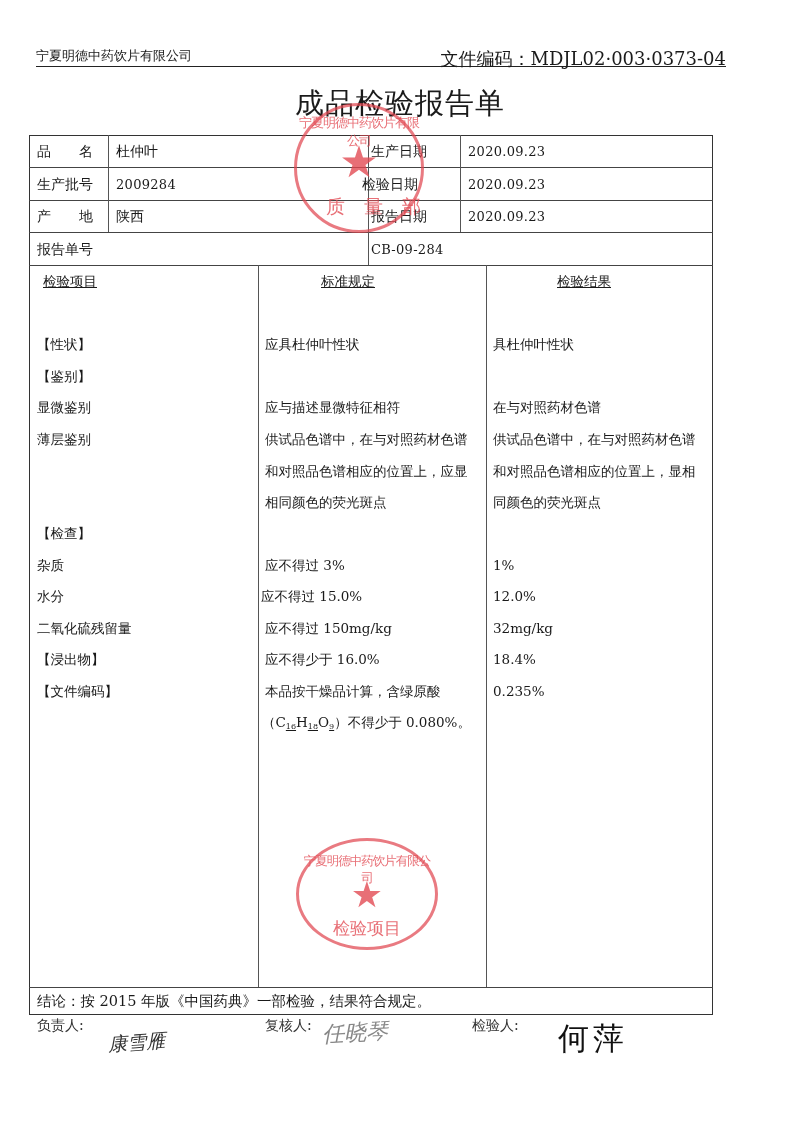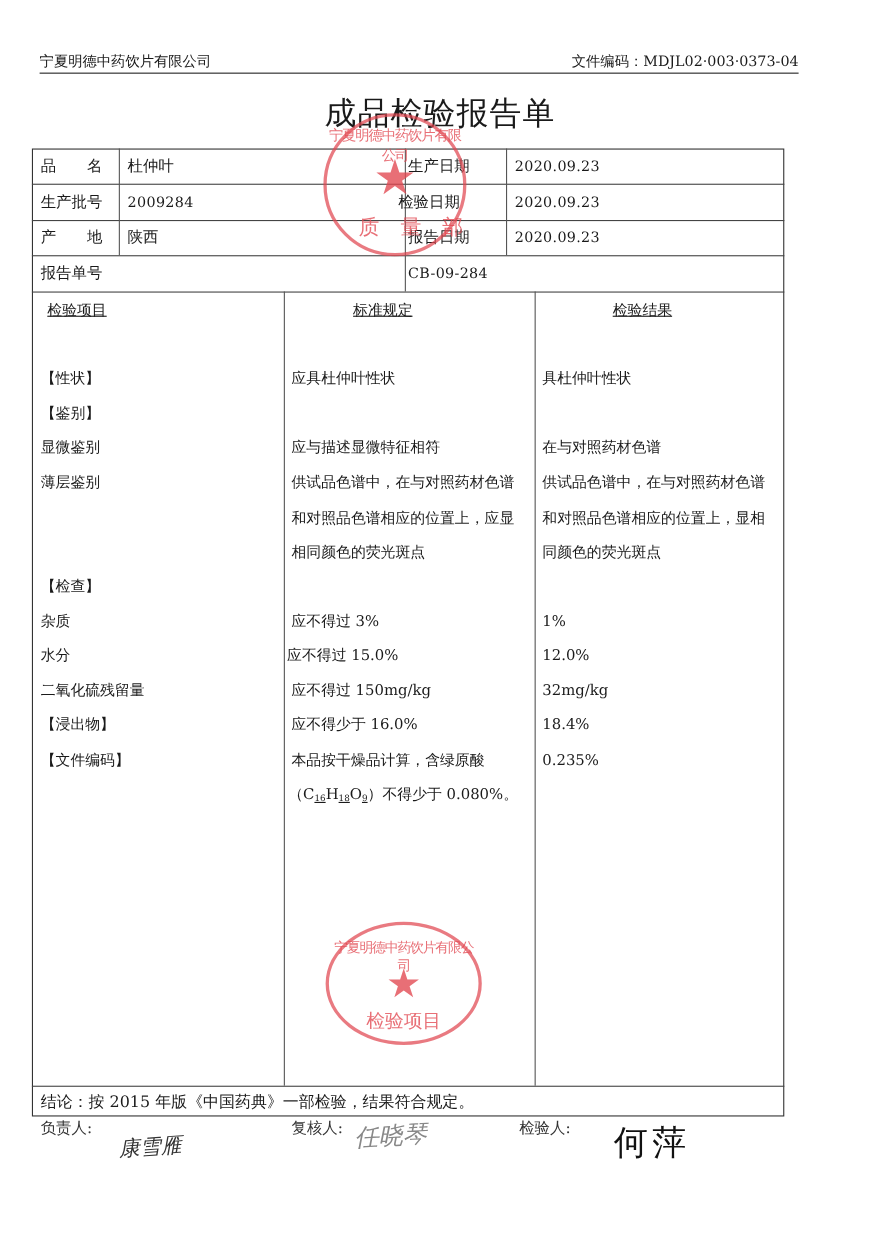--- a/index.html
+++ b/index.html
@@ -7,21 +7,21 @@
       width: 800px; height: 1131px; position: relative; overflow: hidden;
       font-family: "DejaVu Serif", "Liberation Serif", serif;
       color: #1a1a1a;
     }
     .page-header {
       position: absolute; left: 36px; top: 44px; width: 690px; height: 22px;
       border-bottom: 1.5px solid #222;
       font-size: 13px;
     }
     .page-header .company { position: absolute; left: 0; top: 3px; }
-    .page-header .doc-code { position: absolute; right: 0; top: 3px; font-family: "DejaVu Serif", serif; font-size: 13px; }
+    .page-header .doc-code { position: absolute; right: 0; top: 3px; font-family: "DejaVu Serif", serif; font-size: 18px; }
     .title {
       position: absolute; left: 0; width: 800px; top: 84px; text-align: center;
       font-size: 29px; letter-spacing: 1px; font-family: "DejaVu Sans", sans-serif; font-weight: normal;
     }
     .frame {
       position: absolute; left: 29px; top: 135px; width: 684px; height: 880px;
       border: 1.4px solid #333; box-sizing: border-box;
     }
     .hline { position: absolute; left: 29px; width: 684px; height: 0; border-top: 1.2px solid #444; }
     .vline { position: absolute; width: 0; border-left: 1.2px solid #555; }

